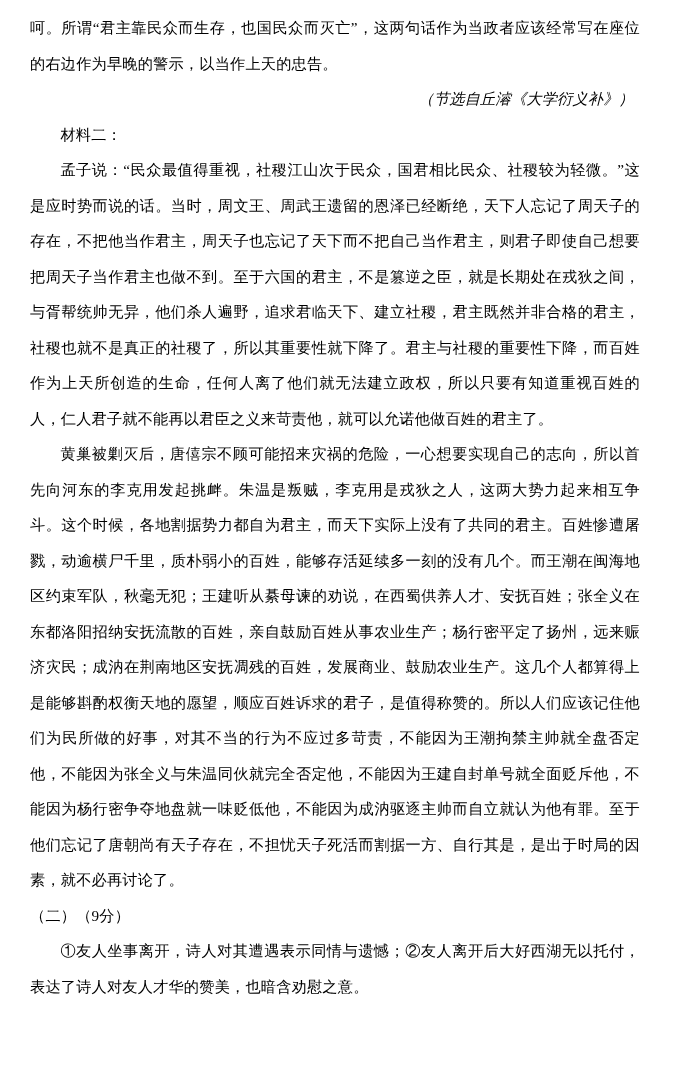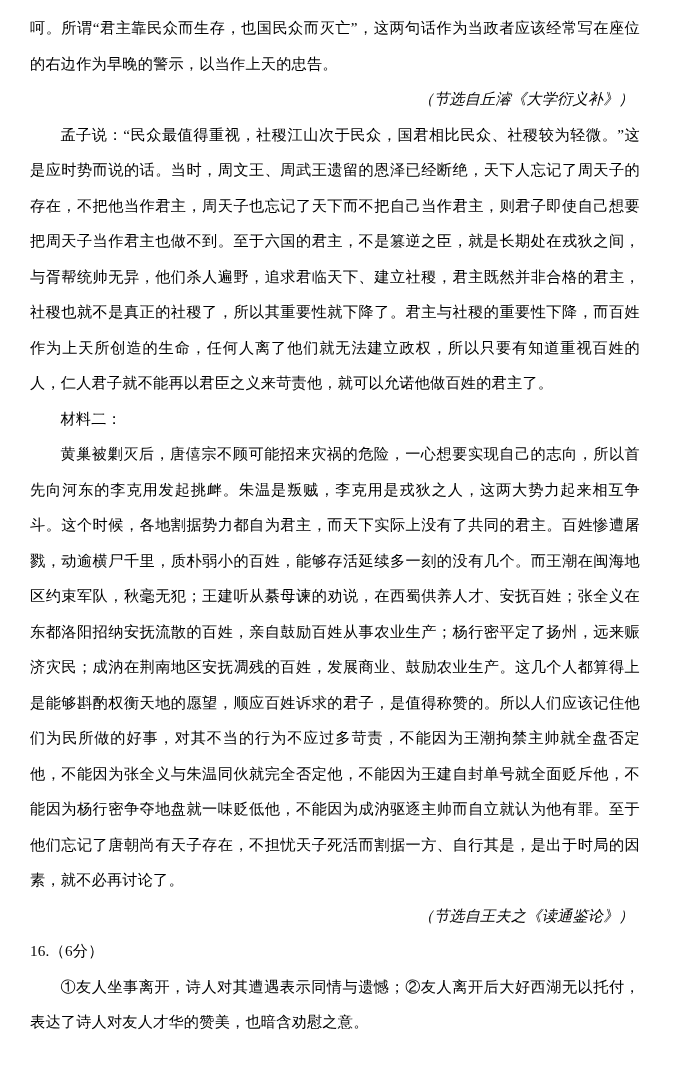--- a/index.html
+++ b/index.html
@@ -40,20 +40,19 @@
   .noindent {
     text-indent: 0;
   }
 </style>
 </head>
 <body>
 
 <div class="page">
   <p class="para noindent">呵。所谓“君主靠民众而生存，也国民众而灭亡”，这两句话作为当政者应该经常写在座位的右边作为早晚的警示，以当作上天的忠告。</p>
   <p class="para right">（节选自丘濬《大学衍义补》）</p>
+  <p class="para indent2">材料二：</p>
   <p class="para indent2">孟子说：“民众最值得重视，社稷江山次于民众，国君相比民众、社稷较为轻微。”这是应时势而说的话。当时，周文王、周武王遗留的恩泽已经断绝，天下人忘记了周天子的存在，不把他当作君主，周天子也忘记了天下而不把自己当作君主，则君子即使自己想要把周天子当作君主也做不到。至于六国的君主，不是篡逆之臣，就是长期处在戎狄之间，与胥帮统帅无异，他们杀人遍野，追求君临天下、建立社稷，君主既然并非合格的君主，社稷也就不是真正的社稷了，所以其重要性就下降了。君主与社稷的重要性下降，而百姓作为上天所创造的生命，任何人离了他们就无法建立政权，所以只要有知道重视百姓的人，仁人君子就不能再以君臣之义来苛责他，就可以允诺他做百姓的君主了。</p>
-  <p class="para indent2">材料二：</p>
   <p class="para indent2">黄巢被剿灭后，唐僖宗不顾可能招来灾祸的危险，一心想要实现自己的志向，所以首先向河东的李克用发起挑衅。朱温是叛贼，李克用是戎狄之人，这两大势力起来相互争斗。这个时候，各地割据势力都自为君主，而天下实际上没有了共同的君主。百姓惨遭屠戮，动逾横尸千里，质朴弱小的百姓，能够存活延续多一刻的没有几个。而王潮在闽海地区约束军队，秋毫无犯；王建听从綦母谏的劝说，在西蜀供养人才、安抚百姓；张全义在东都洛阳招纳安抚流散的百姓，亲自鼓励百姓从事农业生产；杨行密平定了扬州，远来赈济灾民；成汭在荆南地区安抚凋残的百姓，发展商业、鼓励农业生产。这几个人都算得上是能够斟酌权衡天地的愿望，顺应百姓诉求的君子，是值得称赞的。所以人们应该记住他们为民所做的好事，对其不当的行为不应过多苛责，不能因为王潮拘禁主帅就全盘否定他，不能因为张全义与朱温同伙就完全否定他，不能因为王建自封单号就全面贬斥他，不能因为杨行密争夺地盘就一味贬低他，不能因为成汭驱逐主帅而自立就认为他有罪。至于他们忘记了唐朝尚有天子存在，不担忧天子死活而割据一方、自行其是，是出于时局的因素，就不必再讨论了。</p>
-  <p class="para right">（节选自王夫之《读通鉴论》）</p>
-  <p class="para noindent">16.（6分）</p>
+  <p class="para noindent">（二）（9分）</p>
   <p class="para indent2">①友人坐事离开，诗人对其遭遇表示同情与遗憾；②友人离开后大好西湖无以托付，表达了诗人对友人才华的赞美，也暗含劝慰之意。</p>
 
 </div>
 
 </body></html>

